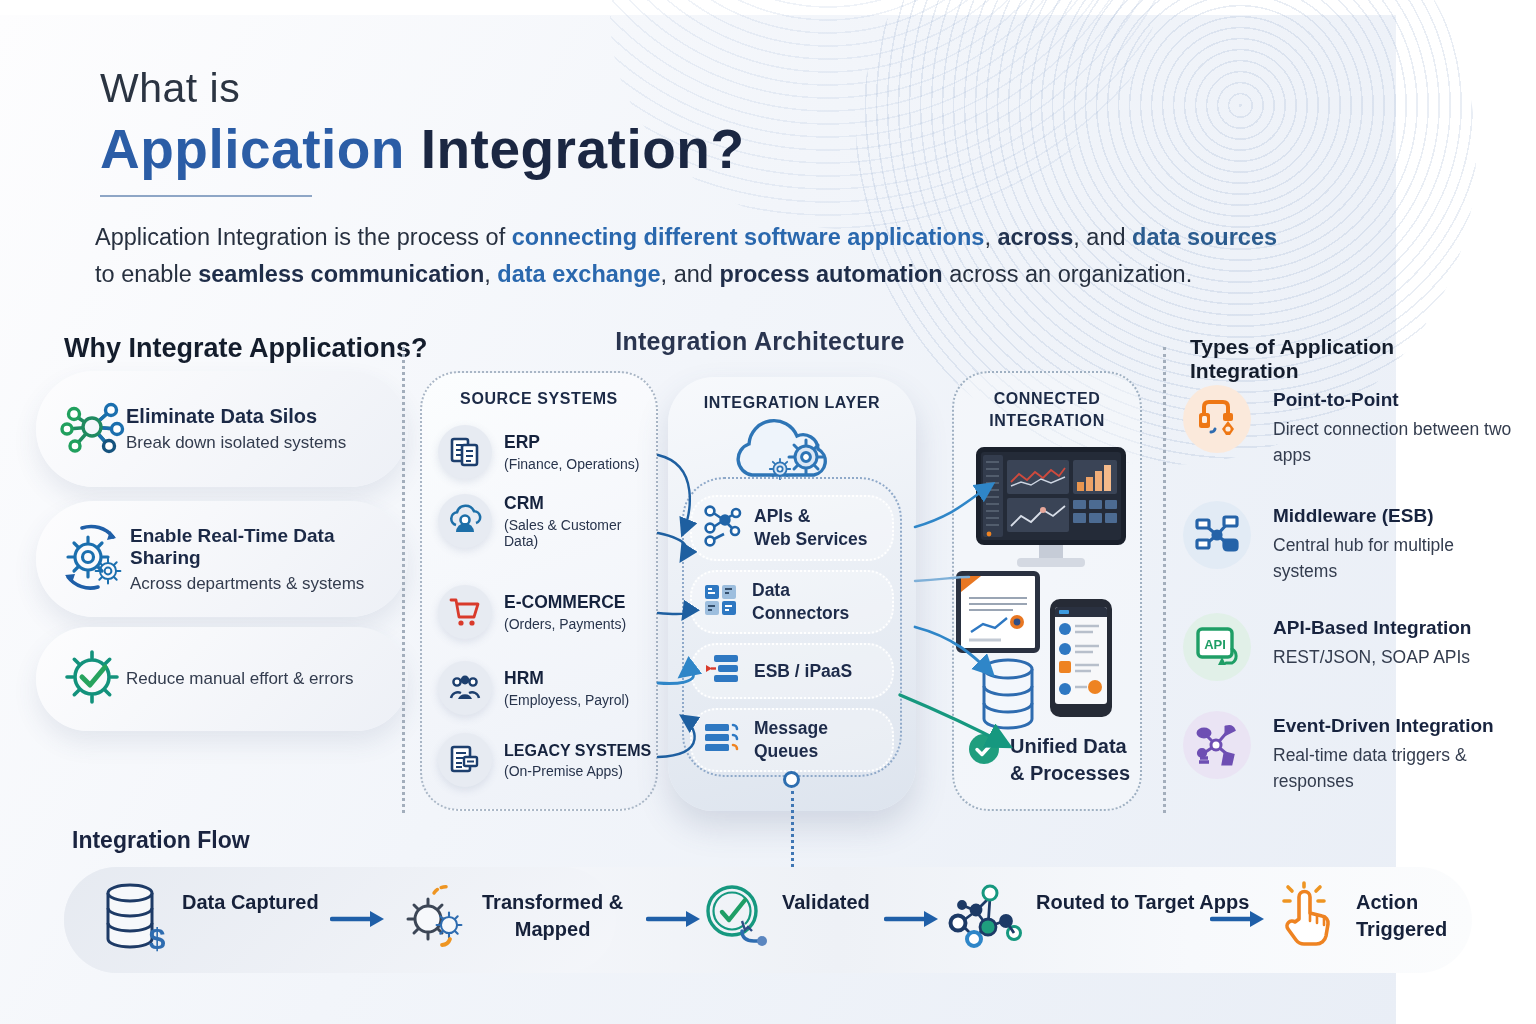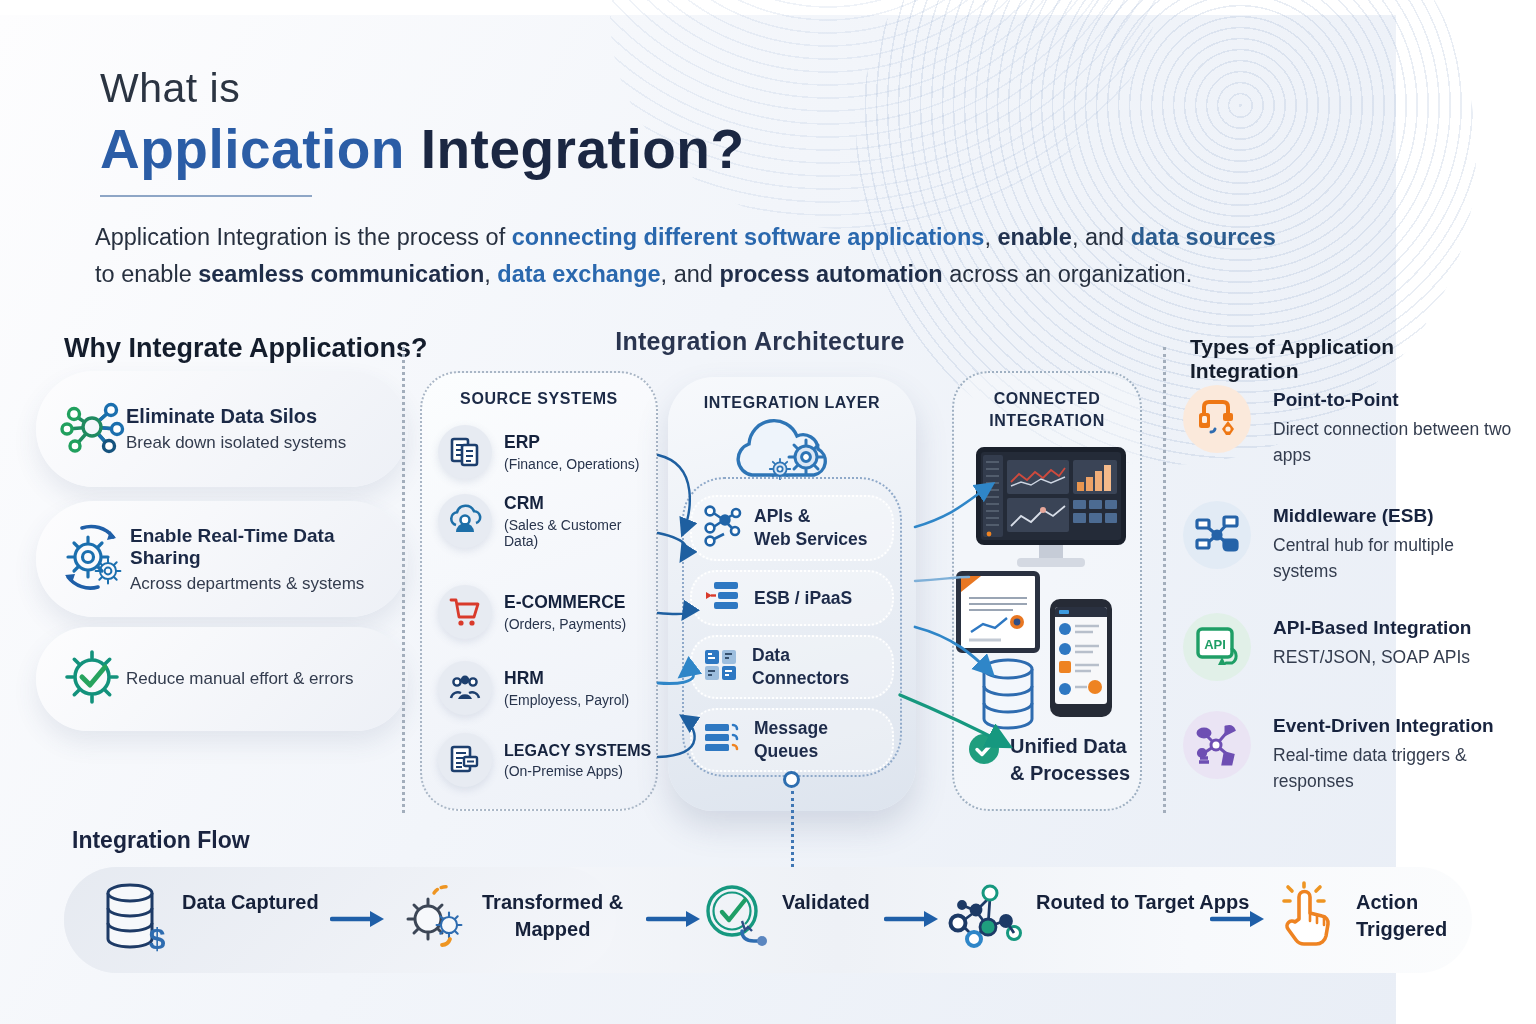--- a/index.html
+++ b/index.html
@@ -106,21 +106,21 @@
   <div class="deco deco1"></div>
   <div class="deco deco2"></div>
 
   <div class="h-what">What is</div>
   <div class="h-main">
     <span class="h-app">Application</span><span class="h-int"> Integration?</span>
   </div>
   <div class="h-underline"></div>
 
   <div class="intro">
-    <span>Application Integration is the process of </span><span class="t-blue">connecting different software applications</span><span>, </span><span class="t-navy">enable</span><span>, and </span><span class="t-steel">data sources</span><br>
+    <span>Application Integration is the process of </span><span class="t-blue">connecting different software applications</span><span>, </span><span class="t-navy">across</span><span>, and </span><span class="t-steel">data sources</span><br>
     <span>to enable </span><span class="t-dark">seamless communication</span><span>, </span><span class="t-blue">data exchange</span><span>, and </span><span class="t-dark">process automation</span><span> across an organization.</span>
   </div>
 
   <div class="why-heading">Why Integrate Applications?</div>
 
   <div class="why-card" style="top:356px;height:116px;">
     <span>
       <svg width="68" height="68" viewBox="0 0 68 68" fill="none">
         <g stroke-width="3.4" stroke-linecap="round">
           <path d="M34 34 L16 22 M34 34 L52 18 M34 34 L10 36 M34 34 L58 36 M34 34 L18 52 M34 34 L50 52" stroke="#1f8a5f"></path>
@@ -299,42 +299,42 @@
               <circle cx="34" cy="9" r="4" fill="#fff"></circle>
               <circle cx="33" cy="27" r="4" fill="#fff"></circle>
             </g>
           </svg>
         </span>
         <span class="layer-item-label">APIs &amp;
 Web Services</span>
       </div>
       <div class="layer-item">
         <span>
-          <svg width="40" height="34" viewBox="0 0 40 34" fill="none">
-            <rect x="12" y="3" width="24" height="7" rx="2" fill="#2e78c2"></rect>
-            <rect x="16" y="13" width="20" height="7" rx="2" fill="#2e78c2"></rect>
-            <rect x="12" y="23" width="24" height="7" rx="2" fill="#2e78c2"></rect>
-            <path d="M10 16.5 L4 13 V20 Z" fill="#d93a2b"></path>
-            <path d="M14 16.5 H9" stroke="#d93a2b" stroke-width="2.4"></path>
-          </svg>
-        </span>
-        <span class="layer-item-label">ESB / iPaaS</span>
-      </div>
-      <div class="layer-item">
-        <span>
           <svg width="38" height="36" viewBox="0 0 38 36" fill="none">
             <rect x="3" y="3" width="14" height="14" rx="2" fill="#2e78c2"></rect>
             <rect x="20" y="3" width="14" height="14" rx="2" fill="#9dbede"></rect>
             <rect x="3" y="19" width="14" height="14" rx="2" fill="#9dbede"></rect>
             <rect x="20" y="19" width="14" height="14" rx="2" fill="#2e78c2"></rect>
             <path d="M6 7 H10 M6 11 H13 M23 24 H30 M23 28 H27" stroke="#fff" stroke-width="2"></path>
             <path d="M23 7 H30 M23 11 H27 M6 24 H13 M6 28 H10" stroke="#35506e" stroke-width="2"></path>
           </svg>
         </span>
         <span class="layer-item-label">Data Connectors</span>
+      </div>
+      <div class="layer-item">
+        <span>
+          <svg width="40" height="34" viewBox="0 0 40 34" fill="none">
+            <rect x="12" y="3" width="24" height="7" rx="2" fill="#2e78c2"></rect>
+            <rect x="16" y="13" width="20" height="7" rx="2" fill="#2e78c2"></rect>
+            <rect x="12" y="23" width="24" height="7" rx="2" fill="#2e78c2"></rect>
+            <path d="M10 16.5 L4 13 V20 Z" fill="#d93a2b"></path>
+            <path d="M14 16.5 H9" stroke="#d93a2b" stroke-width="2.4"></path>
+          </svg>
+        </span>
+        <span class="layer-item-label">ESB / iPaaS</span>
       </div>
       <div class="layer-item">
         <span>
           <svg width="40" height="36" viewBox="0 0 40 36" fill="none">
             <rect x="3" y="4" width="24" height="7" rx="1.5" fill="#2e78c2"></rect>
             <rect x="3" y="14" width="24" height="7" rx="1.5" fill="#2e78c2"></rect>
             <rect x="3" y="24" width="24" height="7" rx="1.5" fill="#2e78c2"></rect>
             <path d="M31 5 a4 4 0 0 1 4 4" stroke="#2e78c2" stroke-width="2.6" fill="none" stroke-linecap="round"></path>
             <path d="M31 15 a4 4 0 0 1 4 4" stroke="#2e78c2" stroke-width="2.6" fill="none" stroke-linecap="round"></path>
             <path d="M31 25 a4 4 0 0 1 4 4" stroke="#ee8322" stroke-width="2.6" fill="none" stroke-linecap="round"></path>

